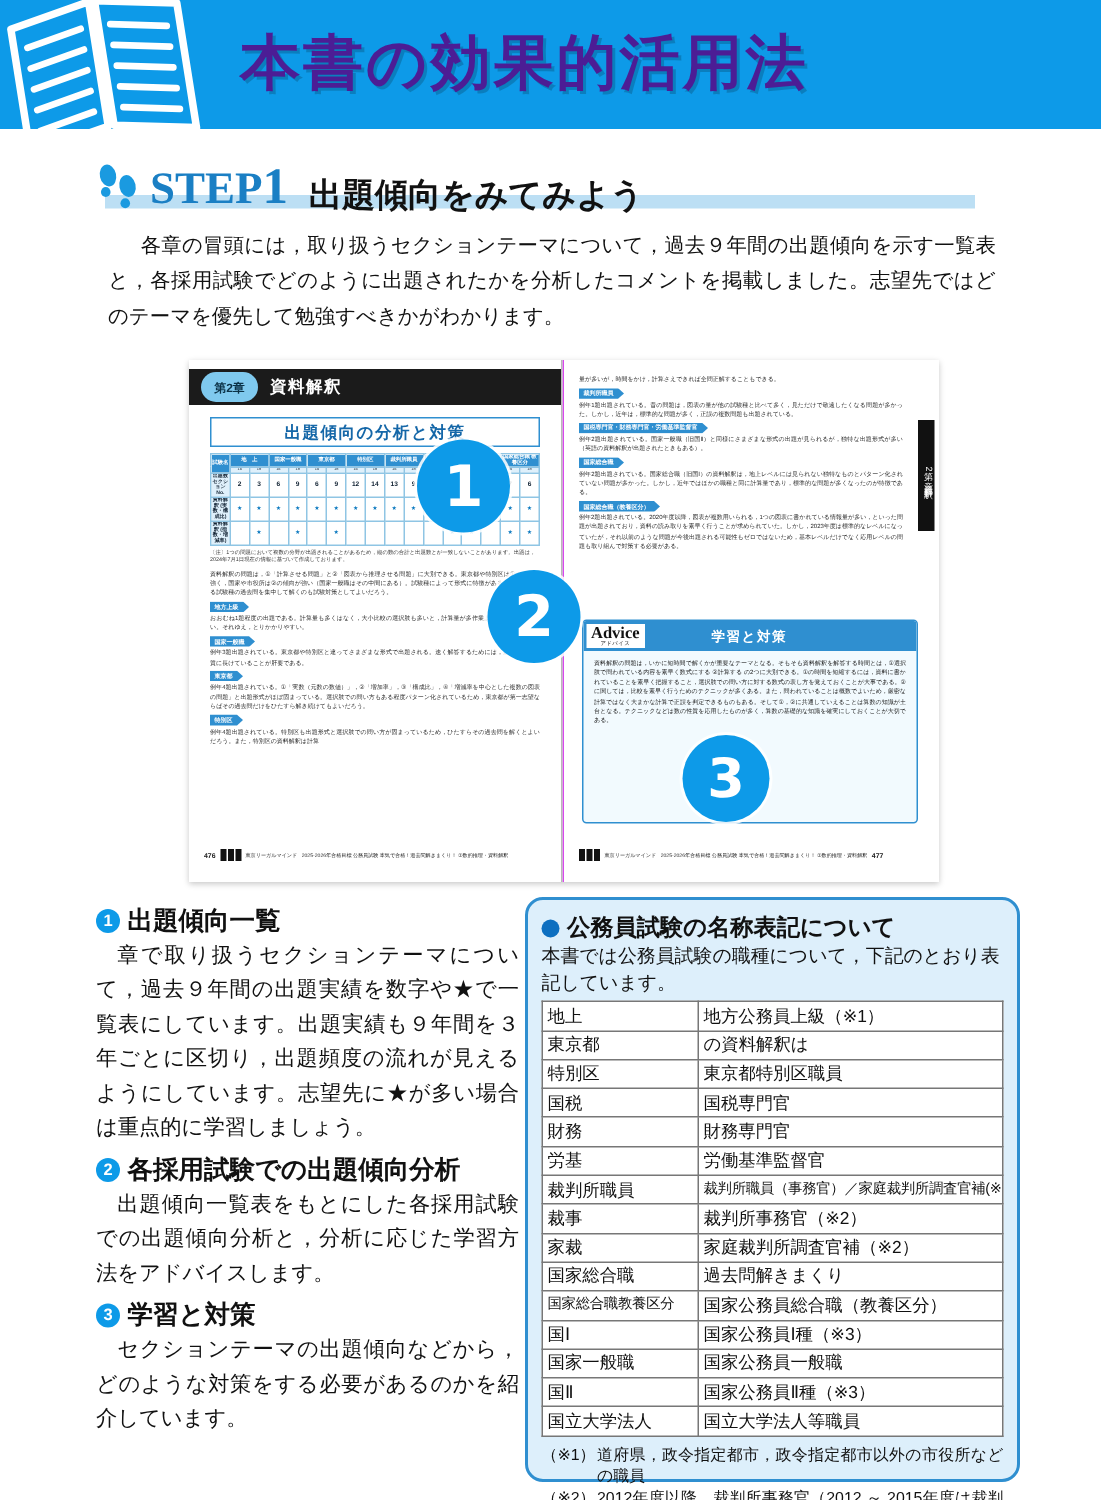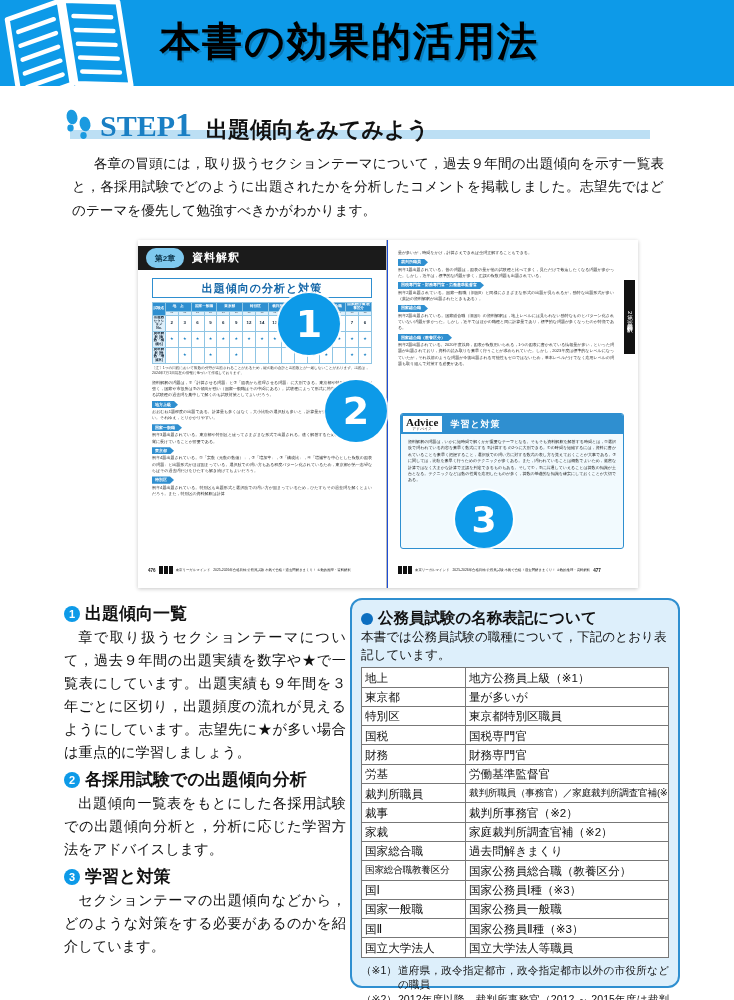--- a/index.html
+++ b/index.html
@@ -18,21 +18,21 @@
     background: #0d9ae8;
     overflow: hidden;
   }
   .book-icon {
     position: absolute; left: 4px; top: -4px;
     width: 132px; height: 98px;
   }
   .header-title {
     position: absolute; left: 160px; top: 14px;
     font-family: "DejaVu Sans", sans-serif;
-    font-size: 40px; font-weight: bold; color: #000000;
+    font-size: 40px; font-weight: bold; color: #4c1d95;
     letter-spacing: 2px;
     text-shadow: 2px 2px 0 rgba(0,0,0,0.18);
     white-space: nowrap;
   }
 
   
   .step-row {
     position: absolute; left: 64px; top: 108px;
     display: flex; align-items: flex-end; gap: 6px;
   }
@@ -60,23 +60,23 @@
   .intro {
     position: absolute; left: 72px; top: 152px;
     width: 592px;
     font-size: 13.6px; line-height: 1.72; color: #111;
     text-align: justify;
   }
   .intro .ind { margin-left: 1.6em; }
 
   
   .spread {
-    position: absolute; left: 138px; top: 240px;
+    position: absolute; left: 126px; top: 240px;
     width: 500px; height: 348px;
-    background: #1d4ed8;
+    background: #d946ef;
     box-shadow: 0 1px 4px rgba(0,0,0,0.22);
     overflow: hidden;
   }
   .spread .pg { position: absolute; top: 0; height: 348px; background: #fff; overflow: hidden; }
   .pg-left  { left: 0;     width: 249px; border-right: 1px solid #b9b9b9; }
   .pg-right { left: 250px; width: 250px; }
 
   .chap-bar {
     position: absolute; left: 0; top: 6px;
     width: 249px; height: 24px; background: #1b1b1b;
@@ -141,21 +141,21 @@
     padding: 0.5px 7px 0.5px 3px; margin: 2.5px 0 1px 0;
     clip-path: polygon(0 0, calc(100% - 4px) 0, 100% 50%, calc(100% - 4px) 100%, 0 100%);
   }
   .advice-box {
     position: absolute; left: 12px; top: 173px;
     width: 224px; height: 136px;
     border: 1px solid #2f8fd0; border-radius: 3px;
     background: #f2fafe; overflow: hidden;
   }
   .advice-head {
-    height: 20px; background: #2f8fd0; display: flex; align-items: center; padding-left: 2px;
+    height: 20px; background: #2f8fd0; display: flex; align-items: center; padding-left: 2px; gap: 36px;
   }
   .advice-logo {
     background: #fff; color: #111; font-family: "Liberation Serif", serif;
     font-size: 11px; font-weight: bold; line-height: 1;
     padding: 1px 4px 0 3px; display: flex; flex-direction: column; align-items: center;
   }
   .advice-logo small { font-size: 3.6px; font-weight: normal; letter-spacing: 0.3px; }
   .advice-head-title { color: #fff; font-size: 9px; font-weight: bold; margin-left: 8px; letter-spacing: 1px; }
   .advice-body { padding: 5px 7px; font-size: 4px; line-height: 1.6; color: #222; text-align: justify; }
 
@@ -469,21 +469,21 @@
     <div class="info-lead">本書では公務員試験の職種について，下記のとおり表記しています。</div>
 
     <table class="info-table">
       <tbody>
           <tr>
             <td class="k">地上</td>
             <td class="v">地方公務員上級（※1）</td>
           </tr>
       <tr>
             <td class="k">東京都</td>
-            <td class="v">量が多いが</td>
+            <td class="v">の資料解釈は</td>
           </tr>
       <tr>
             <td class="k">特別区</td>
             <td class="v">東京都特別区職員</td>
           </tr>
       <tr>
             <td class="k">国税</td>
             <td class="v">国税専門官</td>
           </tr>
       <tr>

